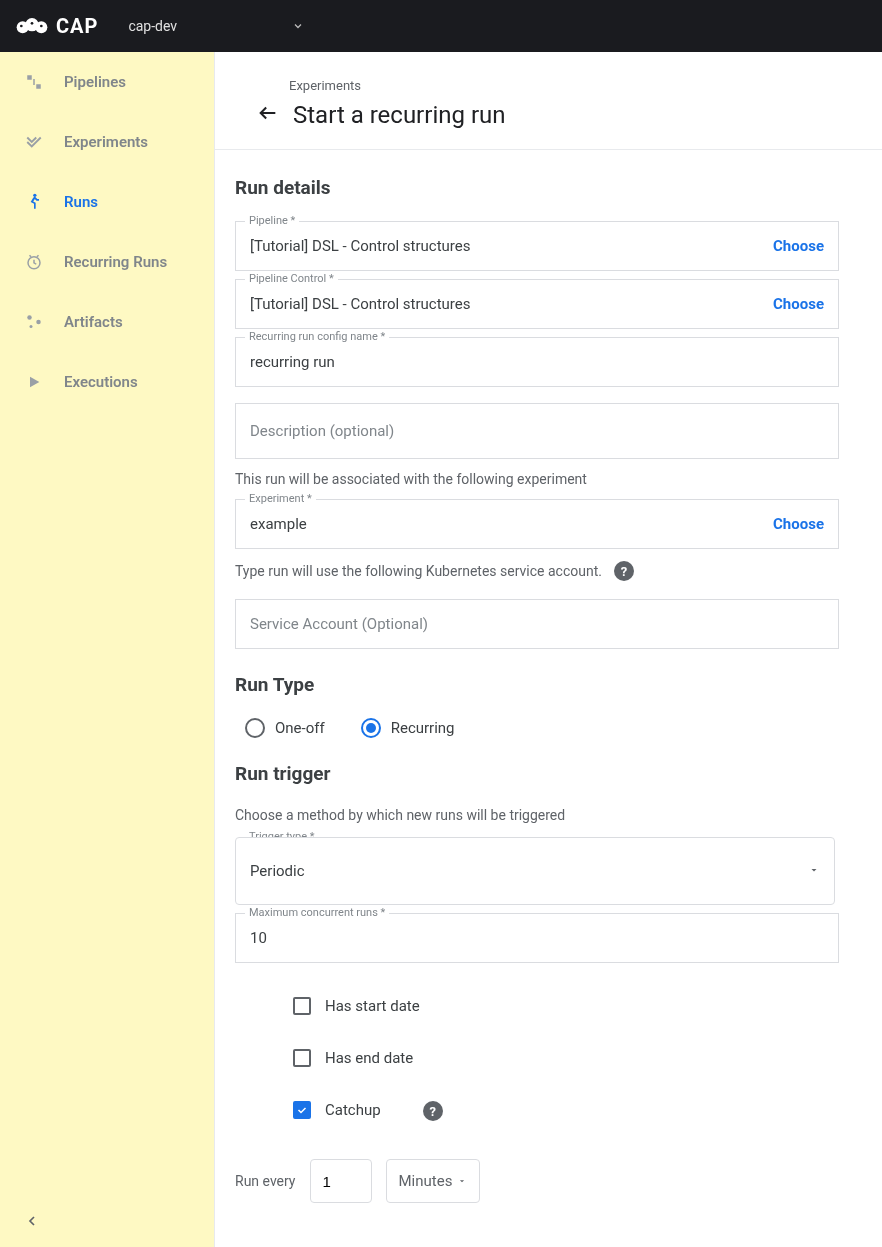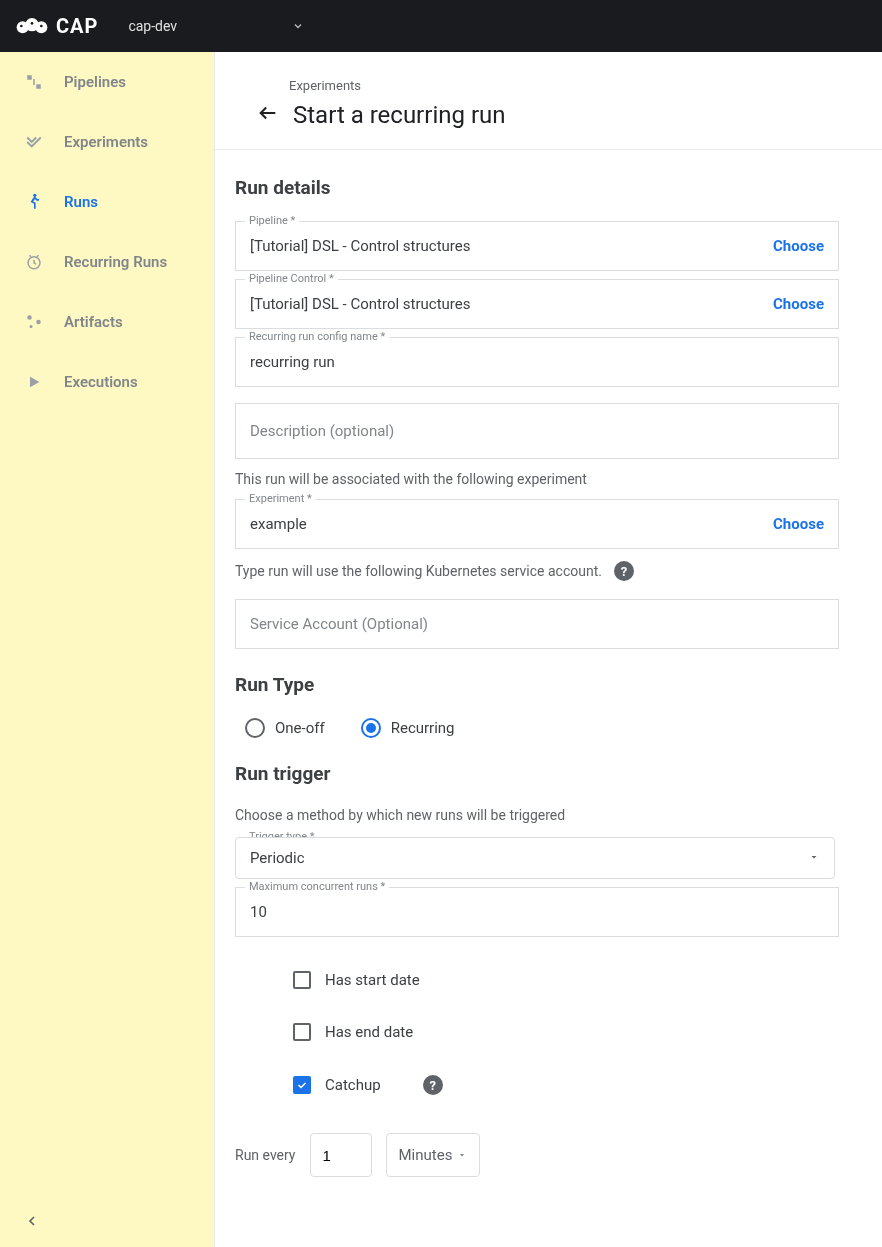--- a/index.html
+++ b/index.html
@@ -34,24 +34,24 @@
 
     .helper { font-size: 14px; color: #5f6368; margin: 12px 0 12px 0; display:flex; align-items:center; gap:12px; }
     .help-icon { width: 20px; height: 20px; border-radius: 50%; background: #5f6368; color:#fff; display:inline-flex; align-items:center; justify-content:center; font-size:13px; font-weight:700; }
 
     .radio-row { display: flex; align-items: center; gap: 36px; margin: 16px 0 8px 10px; }
     .radio { display: flex; align-items: center; gap: 10px; font-size: 15px; color: #3c4043; cursor:pointer; }
     .radio-circle { width: 20px; height: 20px; border: 2px solid #5f6368; border-radius: 50%; display:flex; align-items:center; justify-content:center; }
     .radio.selected .radio-circle { border-color: #1a73e8; }
     .radio.selected .radio-dot { width: 10px; height: 10px; background: #1a73e8; border-radius: 50%; }
 
-    .select-field { width: 600px; height: 42px; border: 1px solid #dadce0; border-radius: 4px; display: flex; align-items: center; justify-content:space-between; padding: 4px 14px; font-size: 15px; color: #3c4043; background:#fff; position:relative; }
+    .select-field { width: 600px; height: 68px; border: 1px solid #dadce0; border-radius: 4px; display: flex; align-items: center; justify-content:space-between; padding: 4px 14px; font-size: 15px; color: #3c4043; background:#fff; position:relative; }
     .caret { color:#5f6368; }
 
-    .check-row { display: flex; align-items: center; gap: 14px; margin: 34px 0 0 10px; font-size: 15px; color: #3c4043; padding-left: 48px; }
+    .check-row { display: flex; align-items: flex-start; gap: 14px; margin: 34px 0 0 10px; font-size: 15px; color: #3c4043; padding-left: 48px; }
     .checkbox { width: 18px; height: 18px; border: 2px solid #5f6368; border-radius: 2px; display:flex; align-items:center; justify-content:center; cursor:pointer; }
     .checkbox.checked { background: #1a73e8; border-color: #1a73e8; }
     .checkbox.checked svg { display:block; }
     .checkbox svg { display:none; }
 
     .interval-row { display:flex; align-items:center; gap:14px; margin-top: 38px; font-size:14px; color:#5f6368; }
     .small-input { width: 62px; height: 44px; border:1px solid #dadce0; border-radius:4px; padding:0 12px; font-size:15px; outline:none; }
     .unit-select { width: 94px; height: 44px; border:1px solid #dadce0; border-radius:4px; padding:0 12px; font-size:15px; display:flex; align-items:center; justify-content:space-between; cursor:pointer; }
     .breadcrumb2 { padding: 14px 0 0 42px; font-size: 13px; color: #5f6368; }
     .header2 { display:flex; align-items:center; gap: 14px; padding: 8px 0 20px 10px; }

